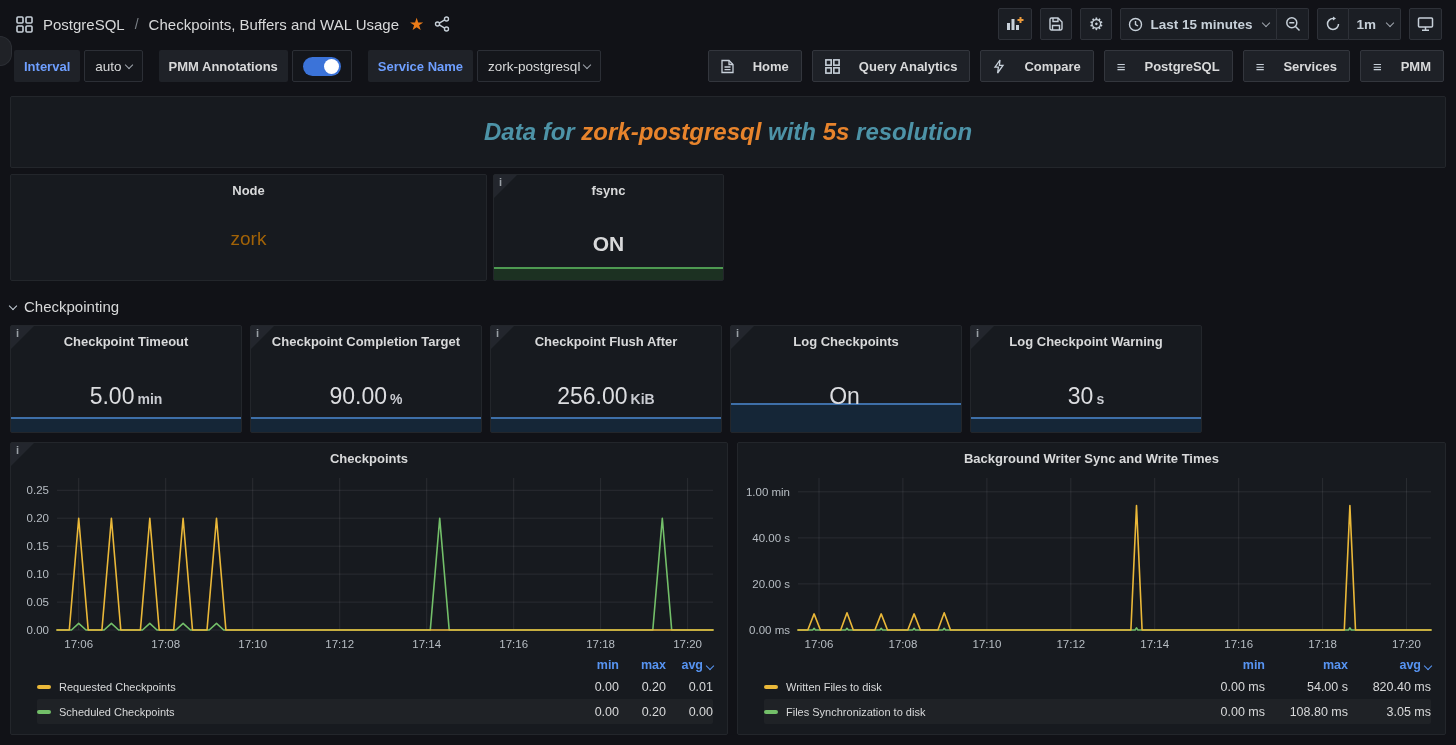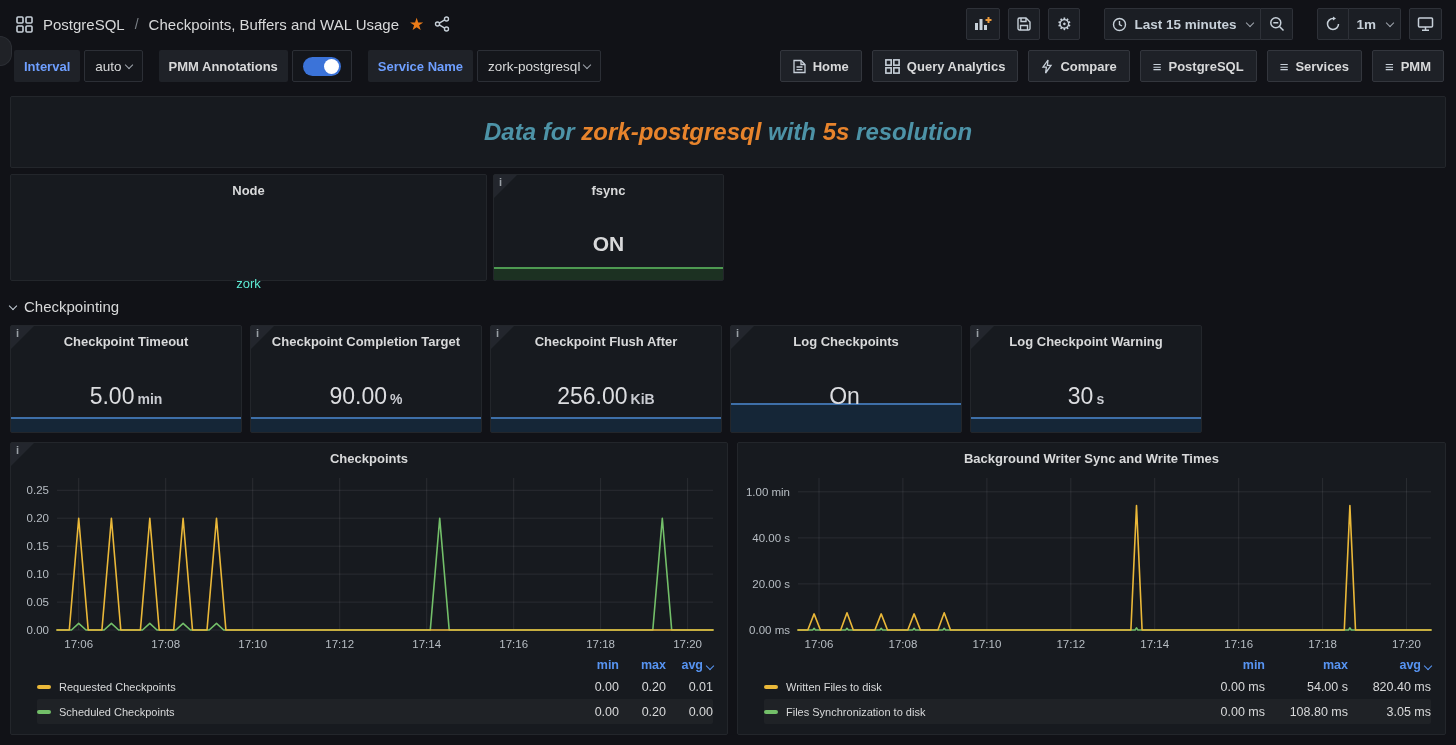--- a/index.html
+++ b/index.html
@@ -8,21 +8,21 @@
 
   
   .topnav { height:48px; display:flex; align-items:center; justify-content:space-between; padding:0 14px 0 16px; }
   .topnav-left { display:flex; align-items:center; gap:10px; }
   .crumb { font-size:15px; font-weight:500; color:#d8d9da; cursor:pointer; }
   .crumb-sep { color:#7b8087; font-size:14px; }
   .star { color:#eb7b18; font-size:17px; line-height:1; cursor:pointer; }
   .topnav-right { display:flex; align-items:center; gap:8px; }
   .icon-btn { height:32px; min-width:32px; padding:0 7px; display:flex; align-items:center; justify-content:center; gap:7px;
     background:#1b1e24; border:1px solid #2e3138; border-radius:2px; color:#c7d0d9; cursor:pointer; font-size:13.5px; font-weight:600; }
-  .btn-group { display:flex; align-items:flex-start;margin-left:16px; }
+  .btn-group { display:flex; align-items:flex-start; }
   .btn-group .icon-btn:first-child { border-radius:2px 0 0 2px; }
   .btn-group .icon-btn:last-child { border-radius:0 2px 2px 0; border-left:none; }
   svg.ic { display:block; }
   .chev { display:inline-block; width:6px; height:6px; border-right:1.5px solid #9fa5ad; border-bottom:1.5px solid #9fa5ad;
     transform:rotate(45deg); margin-left:4px; margin-top:-3px; }
   .chev.blue { border-color:#5794f2; }
 
   .menu-handle { position:absolute; left:0; top:36px; width:12px; height:30px; background:#202227; border-radius:0 15px 15px 0; border:1px solid #2c2f35; border-left:none; cursor:pointer; }
 
   
@@ -31,39 +31,39 @@
   .var-group { display:flex; align-items:center; gap:4px; }
   .var-label { height:32px; display:flex; align-items:center; padding:0 10px; background:#1f2228; border-radius:2px;
     color:#6e9fff; font-size:13px; font-weight:600; }
   .var-label.plain { color:#d8d9da; }
   .var-value { height:32px; display:flex; align-items:center; padding:0 10px; background:#14161b; border:1px solid #2c2f36;
     border-radius:2px; font-size:13.5px; color:#d8d9da; cursor:pointer; }
   .toggle-box { height:32px; display:flex; align-items:center; padding:0 10px; background:#14161b; border:1px solid #2c2f36; border-radius:2px; }
   .toggle { width:38px; height:19px; background:#3b73d9; border-radius:10px; position:relative; cursor:pointer; }
   .toggle .knob { position:absolute; right:2px; top:2px; width:15px; height:15px; border-radius:50%; background:#fff; }
   .subbar-right { display:flex; align-items:center; gap:10px; }
-  .nav-btn { height:32px; display:flex; align-items:center; gap:7px; padding:0 12px; background:#1e2127; border:1px solid #33363d;
+  .nav-btn { height:32px; display:flex; align-items:center; gap:19px; padding:0 12px; background:#1e2127; border:1px solid #33363d;
     border-radius:2px; color:#d8d9da; font-size:13px; font-weight:700; cursor:pointer; }
   .menu-glyph { font-size:15px; color:#c7d0d9; line-height:1; }
 
   
   .panel { position:relative; background:#171a1f; border:1px solid #23262b; border-radius:2px; }
   .panel-title { text-align:center; font-size:13px; font-weight:600; color:#d8d9da; padding-top:8px; }
   .icorner { position:absolute; top:0; left:0; width:0; height:0; border-top:23px solid #23262d; border-right:23px solid transparent; z-index:3; cursor:pointer; }
   .icorner b { position:absolute; top:-22px; left:5px; font-size:11px; font-weight:700; color:#9aa0a6; font-style:normal; }
 
   .banner { margin:8px 10px 0; height:72px; display:flex; align-items:center; justify-content:center; }
   .banner-text { font-size:24px; font-weight:700; font-style:italic;text-align:center; }
   .banner-text span { white-space:pre; }
   .bn-teal { color:#4d93a7; }
   .bn-orange { color:#e8842c; }
 
   .row-overview { display:flex; gap:6px; margin:6px 10px 0; height:107px; }
   .node-panel { width:477px; }
-  .node-value { position:absolute; top:50%; left:0; right:0; text-align:center; font-size:13px; font-weight:500; color:#5eead4; cursor:pointer;margin-top:48px; }
+  .node-value { position:absolute; top:50%; left:0; right:0; text-align:center; font-size:19px; font-weight:500; color:#a16207; cursor:pointer; }
   .fsync-panel { width:231px; }
   .bigval { position:absolute; bottom:24px; left:0; right:0; text-align:center; font-size:21px; font-weight:600; color:#d8d9da; }
   .bar { position:absolute; bottom:0; left:0; right:0; }
   .bar-green { height:13px; background:#1c3122; border-top:2px solid #4e9a51; }
   .bar-blue { height:15px; background:#152637; border-top:2px solid #3e6fa8; }
   .bar-blue.tall { height:29px; }
 
   .section-hdr { margin:14px 10px 0; height:22px; display:flex; align-items:center; gap:8px; cursor:pointer; }
   .section-hdr .title { font-size:15px; font-weight:400; color:#d8d9da; }
   .section-hdr .chev { margin:0; border-color:#c7d0d9; }

